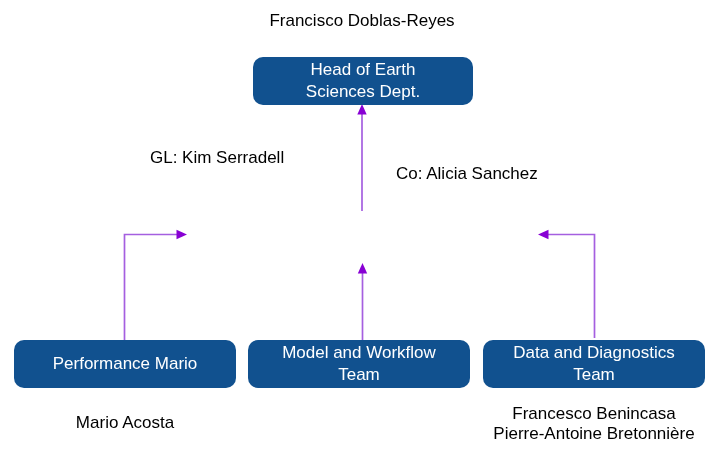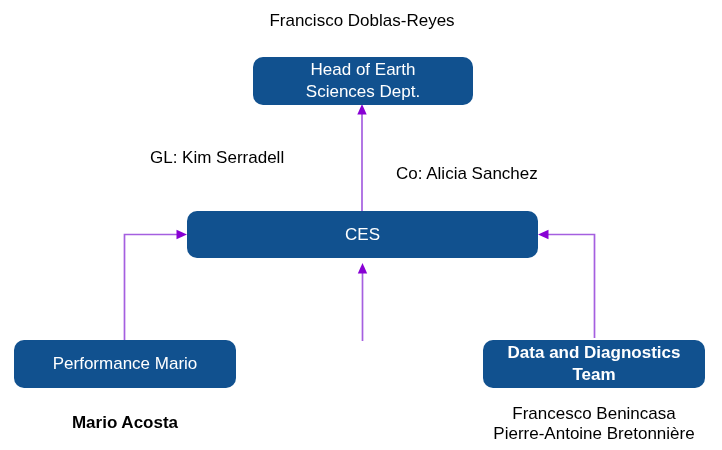--- a/index.html
+++ b/index.html
@@ -52,25 +52,25 @@
     justify-content:center;
     text-align:center;
     font-size:17px;
     line-height:22px;
     padding:2px 24px;
   }
   .node-head{left:253px;top:57px;width:220px;height:48px;}
   .node-ces{left:187px;top:211px;width:351px;height:47px;}
   .node-team1{left:14px;top:340px;width:222px;height:48px;}
   .node-team2{left:248px;top:340px;width:222px;height:48px;}
-  .node-team3{left:483px;top:340px;width:222px;height:48px;font-weight:bold;}
+  .node-team3{left:483px;top:340px;width:222px;height:48px;}
   .title{top:11px;left:182px;width:360px;}
   .gl{top:148px;left:150px;width:210px;}
   .co{top:164px;left:396px;width:220px;}
-  .member1{top:413px;left:15px;width:220px;font-weight:bold;}
+  .member1{top:413px;left:15px;width:220px;}
   .member2{top:413px;left:249px;width:220px;}
   .member3{top:404px;left:464px;width:260px;}
 </style>
 </head>
 <body>
 
 <div class="canvas">
 
   <svg class="connectors" width="722" height="450" viewBox="0 0 722 450" aria-hidden="true">
 
@@ -97,26 +97,26 @@
 
   <div class="label center title">Francisco Doblas-Reyes</div>
 
   <div class="node node-head">
     <span>Head of Earth Sciences Dept.</span>
   </div>
 
   <div class="label right gl">GL: Kim Serradell</div>
   <div class="label co">Co: Alicia Sanchez</div>
 
-  <div class="node node-ces">
-    <span>CES</span>
-  </div>
 
   <div class="node node-team1">
     <span>Performance Mario</span>
+  </div>
+  <div class="node node-team2">
+    <span>Model and Workflow Team</span>
   </div>
   <div class="node node-team3">
     <span>Data and Diagnostics Team</span>
   </div>
 
   <div class="label center member1">Mario Acosta</div>
   <div class="label multiline member3">
     <div>Francesco Benincasa</div>
     <div>Pierre-Antoine Bretonnière</div>
   </div>

